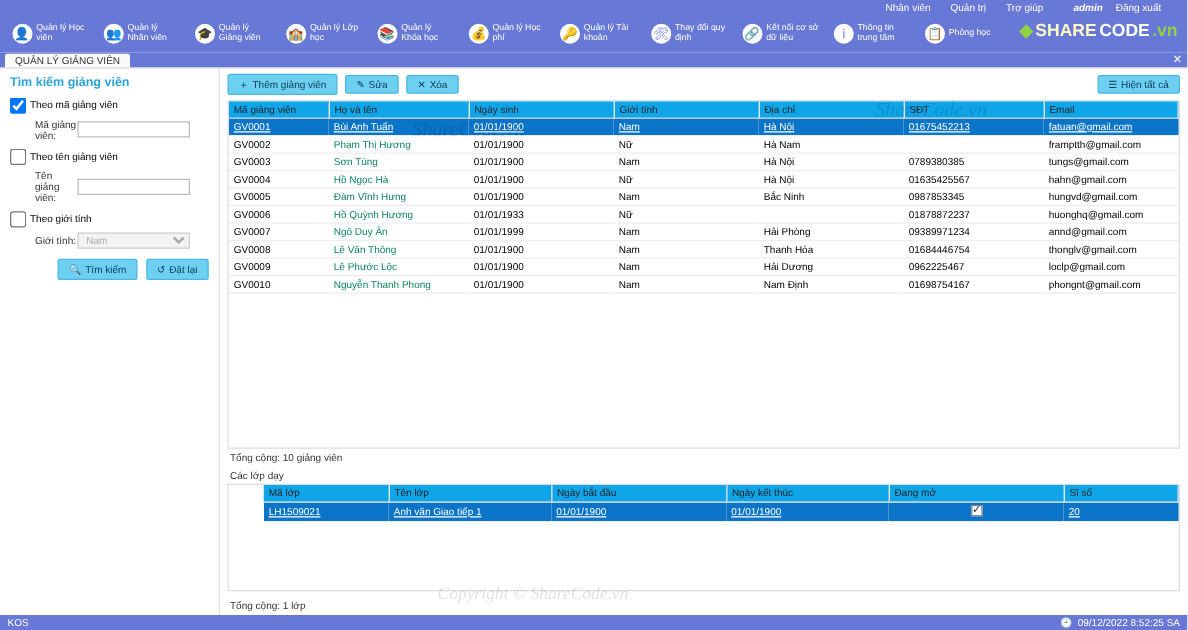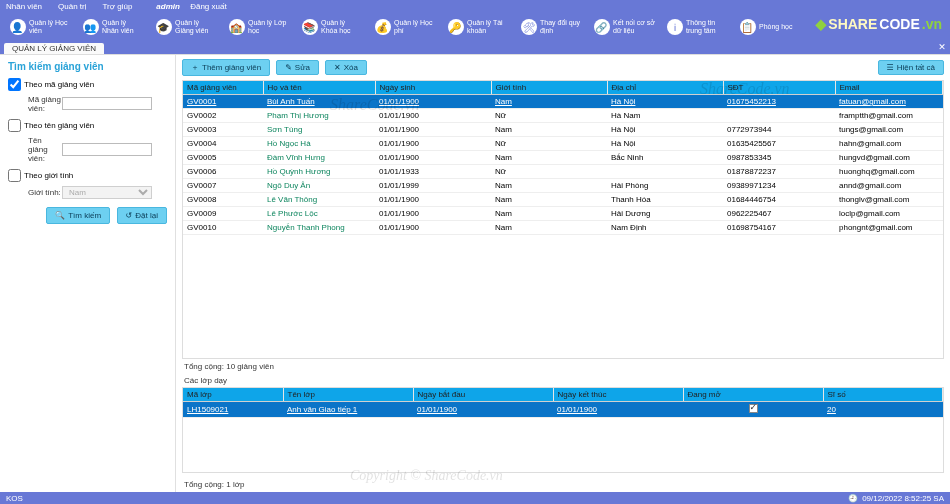--- a/index.html
+++ b/index.html
@@ -1,17 +1,17 @@
 <!DOCTYPE html>
 <html><head>
 <meta charset="utf-8">
 <style>
 * { box-sizing: border-box; margin: 0; padding: 0; }
 body { font-family: "Segoe UI", Tahoma, sans-serif; font-size: 9px; background: #fff; width: 950px; height: 504px; overflow: hidden; position: relative; }
-.topbar { background: #6878d6; height: 12px; display: flex; align-items: center; color: #fff; padding: 0 6px; font-size: 8px; justify-content: flex-start; }
+.topbar { background: #6878d6; height: 12px; display: flex; align-items: center; color: #fff; padding: 0 21px; font-size: 8px; justify-content: flex-end; }
 .topbar .left span { margin-right: 16px; cursor: pointer; }
 .topbar .right span { margin-left: 8px; cursor: pointer; }
 .ribbon { background: #6878d6; height: 30px; display: flex; align-items: center; padding: 0 4px; position: relative; }
 .ribbon-item { display: flex; flex-direction: row; align-items: center; color: #fff; font-size: 7px; padding: 2px 6px; line-height: 1.1; cursor: pointer; border-radius: 2px; }
 .ribbon-item .ico { width: 16px; height: 16px; margin-right: 3px; background: #fff; border-radius: 50%; display: flex; align-items: center; justify-content: center; font-size: 10px; color: #6878d6; }
 .ribbon-item .lbl { max-width: 42px; }
 .brand { position: absolute; right: 8px; top: 4px; display: flex; align-items: center; gap: 2px; font-weight: bold; font-size: 14px; }
 .brand .s1 { color: #fef9c3; } .brand .s2 { color: #fff; } .brand .s3 { color: #8fd13f; }
 .tabstrip { background: #6878d6; height: 12px; display: flex; align-items: flex-end; padding-left: 4px; }
 .tabstrip .tab { background: #fafafa; color: #333; font-size: 8px; padding: 1px 8px; border-radius: 2px 2px 0 0; margin-right: 2px; cursor: pointer; }
@@ -34,21 +34,21 @@
 .tbtn .i { margin-right: 3px; }
 .spacer { flex: 1; }
 .grid { border: 1px solid #ddd; margin: 0 6px; height: 286px; overflow: auto; }
 table { border-collapse: collapse; width: 100%; font-size: 8px; table-layout: fixed; }
 th { background: #0ea5e9; text-align: left; padding: 2px 4px; border-bottom: 1px solid #d0d0d0; border-right: 1px solid #e6e6e6; font-weight: normal; color: #222; }
 td { padding: 2px 4px; border-bottom: 1px solid #eee; white-space: nowrap; overflow: hidden; text-overflow: ellipsis; }
 tr.sel td { background: #0a74c8 !important; color: #fff; text-decoration: underline; }
 td a { color: #0d855e; text-decoration: none; cursor: pointer; }
 .totals { font-size: 8px; padding: 3px 8px; color: #333; }
 .subhead { font-size: 8px; padding: 2px 8px; color: #333; }
-.grid2 { border: 1px solid #ddd; margin: 0 6px 4px; height: 88px; overflow: auto; }
+.grid2 { border: 1px solid #ddd; margin: 0 6px 4px; height: 88px; overflow: auto; padding-left: 28px; }
 .statusbar { position: absolute; bottom: 0; left: 0; right: 0; height: 12px; background: #6878d6; color: #fff; font-size: 8px; display: flex; align-items: center; padding: 0 6px; }
 .statusbar .r { margin-left: auto; display:flex; align-items:center; gap:4px; }
 .wm { position: absolute; color: rgba(0,0,0,.12); font-size: 16px; font-style: italic; pointer-events: none; font-family: Georgia, serif; }
 .wm.c1 { top: 96px; left: 330px; } .wm.c2 { top: 80px; left: 700px; }
 .wm.c3 { bottom: 20px; left: 350px; font-size: 14px; }
 .chk { display:inline-block; width:9px; height:9px; border:1px solid #888; background:#fff; position:relative; }
 .chk.on::after{ content:"✓"; position:absolute; top:-3px; left:0; font-size:9px; color:#333;}
 </style>
 </head>
 <body>
@@ -204,21 +204,21 @@
               <td>Hà Nam</td>
               <td></td>
               <td>framptth@gmail.com</td>
             </tr>
             <tr>
               <td>GV0003</td>
               <td><a>Sơn Tùng</a></td>
               <td>01/01/1900</td>
               <td>Nam</td>
               <td>Hà Nội</td>
-              <td>0772973944</td>
+              <td>0789380385</td>
               <td>tungs@gmail.com</td>
             </tr>
             <tr>
               <td>GV0004</td>
               <td><a>Hồ Ngọc Hà</a></td>
               <td>01/01/1900</td>
               <td>Nữ</td>
               <td>Hà Nội</td>
               <td>01635425567</td>
               <td>hahn@gmail.com</td>

